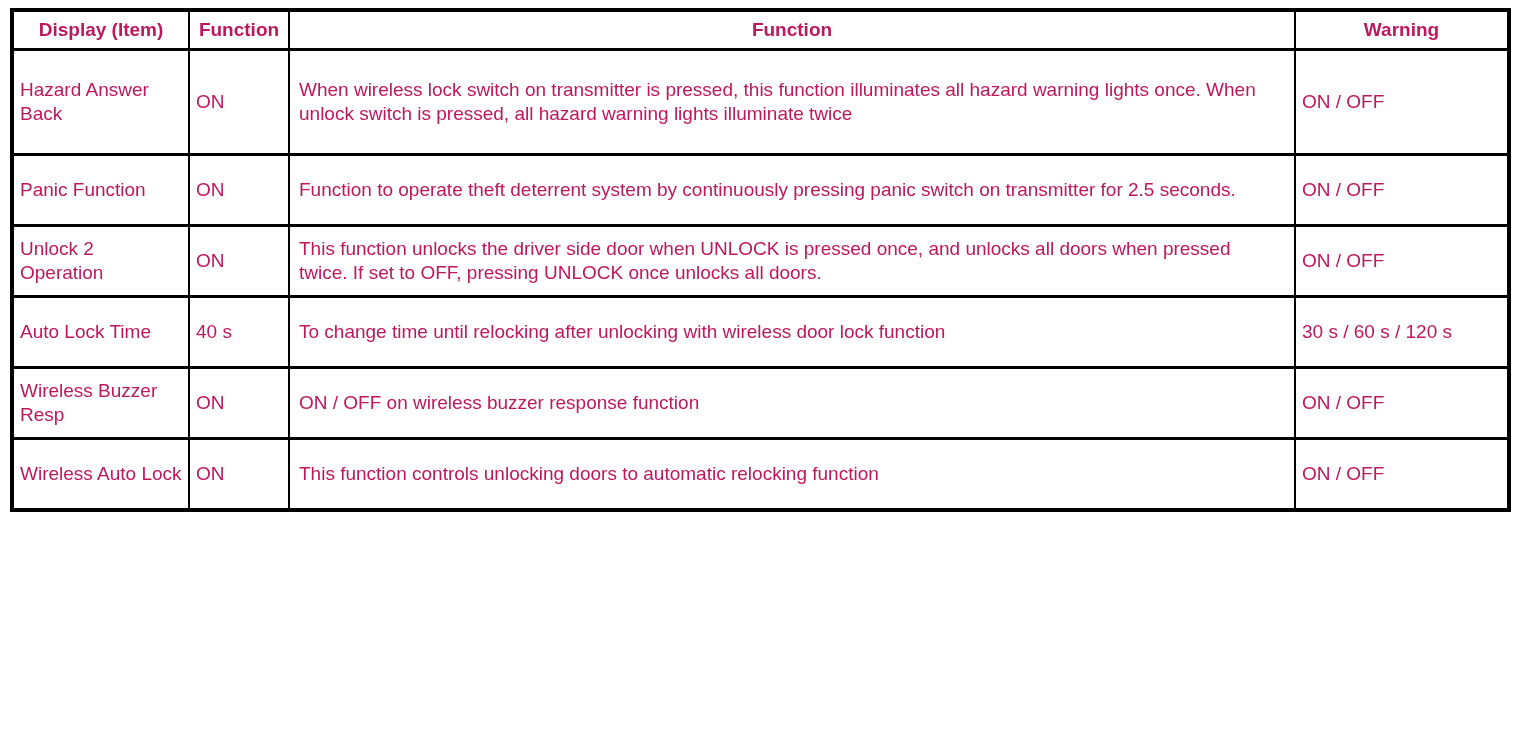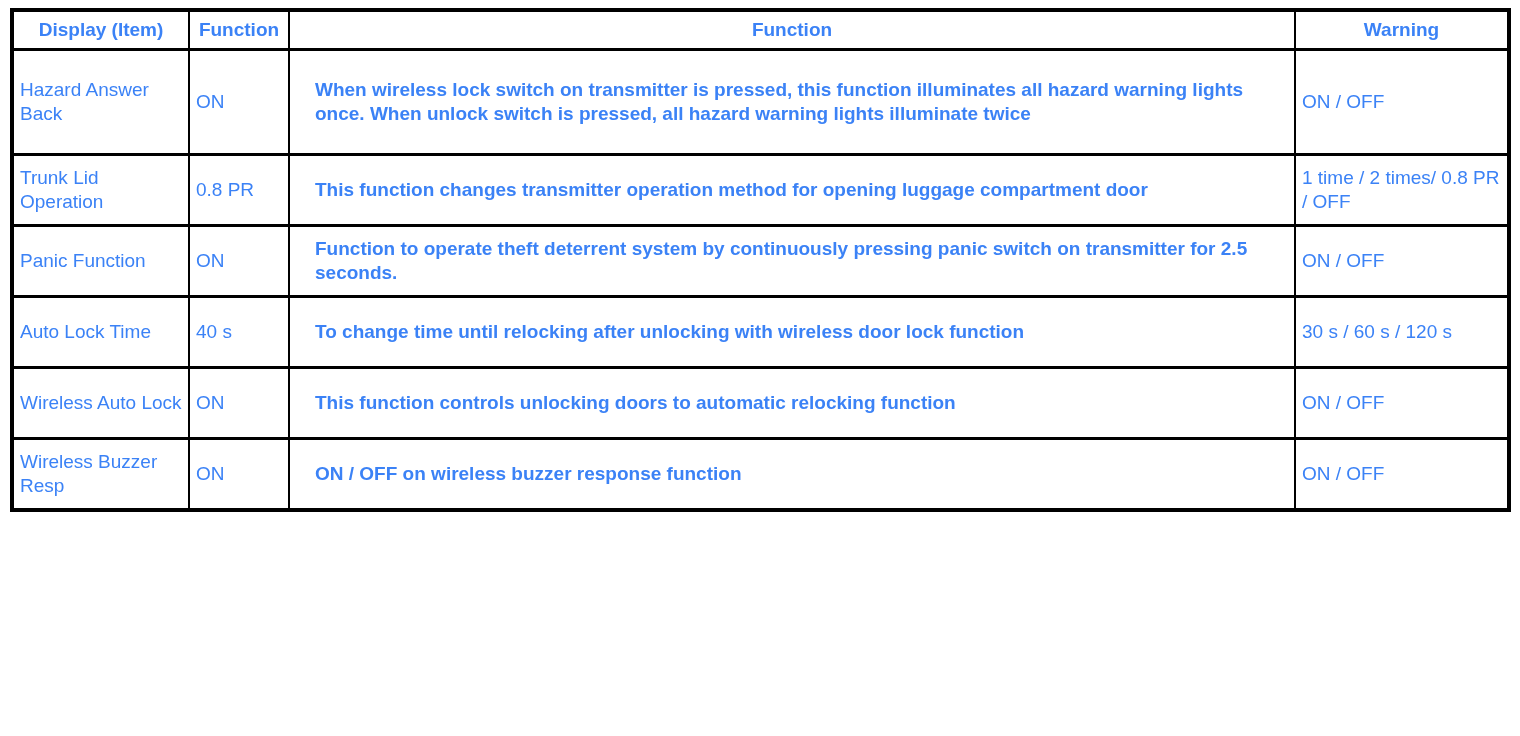--- a/index.html
+++ b/index.html
@@ -27,34 +27,33 @@
   }
   table.settings th,
   table.settings td {
     border-left: 2px solid #000000;
     border-right: 2px solid #000000;
     border-top: 3px solid #000000;
     border-bottom: 3px solid #000000;
     vertical-align: middle;
     font-size: 19px;
     line-height: 24px;
-    color: #3b82f6;
+    color: #be185d;
     padding: 2px 6px;
     overflow: hidden;
   }
   table.settings th {
     font-weight: bold;
     text-align: center;
     height: 32px;
     padding: 2px 4px;
   }
   table.settings td.contents-cell {
-    padding-left: 25px;
+    padding-left: 9px;
     padding-right: 10px;
-    font-weight: bold;
   }
   table.settings tr.row-tall td { height: 98px; }
   table.settings tr.row-std td { height: 64px; }
 </style>
 </head>
 <body>
 
 <div class="page">
   <table class="settings">
     <colgroup>
@@ -72,44 +71,44 @@
       </tr>
     </thead>
     <tbody>
       <tr class="row-tall">
         <td>Hazard Answer Back</td>
         <td>ON</td>
         <td class="contents-cell">When wireless lock switch on transmitter is pressed, this function illuminates all hazard warning lights once. When unlock switch is pressed, all hazard warning lights illuminate twice</td>
         <td>ON / OFF</td>
       </tr>
       <tr class="row-std">
-        <td>Trunk Lid Operation</td>
-        <td>0.8 PR</td>
-        <td class="contents-cell">This function changes transmitter operation method for opening luggage compartment door</td>
-        <td>1 time / 2 times/ 0.8 PR / OFF</td>
-      </tr>
-      <tr class="row-std">
         <td>Panic Function</td>
         <td>ON</td>
         <td class="contents-cell">Function to operate theft deterrent system by continuously pressing panic switch on transmitter for 2.5 seconds.</td>
+        <td>ON / OFF</td>
+      </tr>
+      <tr class="row-std">
+        <td>Unlock 2 Operation</td>
+        <td>ON</td>
+        <td class="contents-cell">This function unlocks the driver side door when UNLOCK is pressed once, and unlocks all doors when pressed twice. If set to OFF, pressing UNLOCK once unlocks all doors.</td>
         <td>ON / OFF</td>
       </tr>
       <tr class="row-std">
         <td>Auto Lock Time</td>
         <td>40 s</td>
         <td class="contents-cell">To change time until relocking after unlocking with wireless door lock function</td>
         <td>30 s / 60 s / 120 s</td>
       </tr>
       <tr class="row-std">
+        <td>Wireless Buzzer Resp</td>
+        <td>ON</td>
+        <td class="contents-cell">ON / OFF on wireless buzzer response function</td>
+        <td>ON / OFF</td>
+      </tr>
+      <tr class="row-std">
         <td>Wireless Auto Lock</td>
         <td>ON</td>
         <td class="contents-cell">This function controls unlocking doors to automatic relocking function</td>
-        <td>ON / OFF</td>
-      </tr>
-      <tr class="row-std">
-        <td>Wireless Buzzer Resp</td>
-        <td>ON</td>
-        <td class="contents-cell">ON / OFF on wireless buzzer response function</td>
         <td>ON / OFF</td>
       </tr>
     </tbody>
   </table>
 </div>
 
 </body></html>

